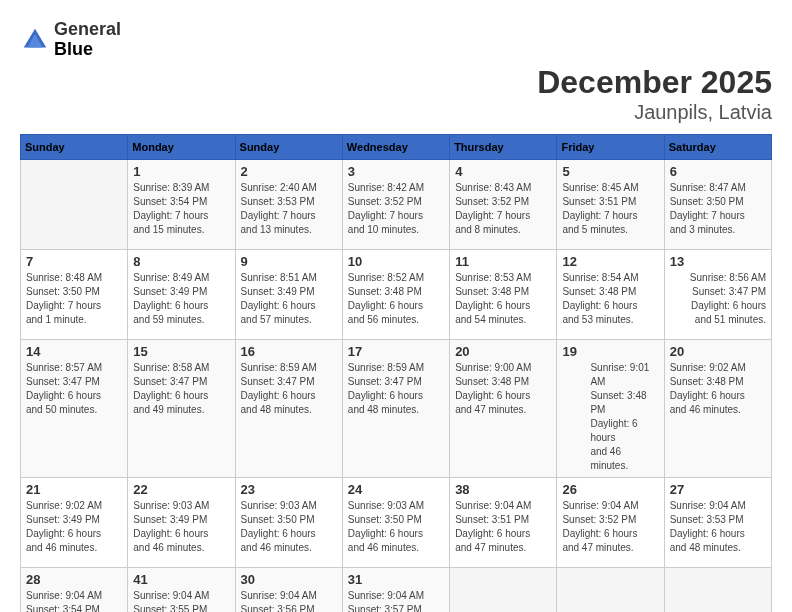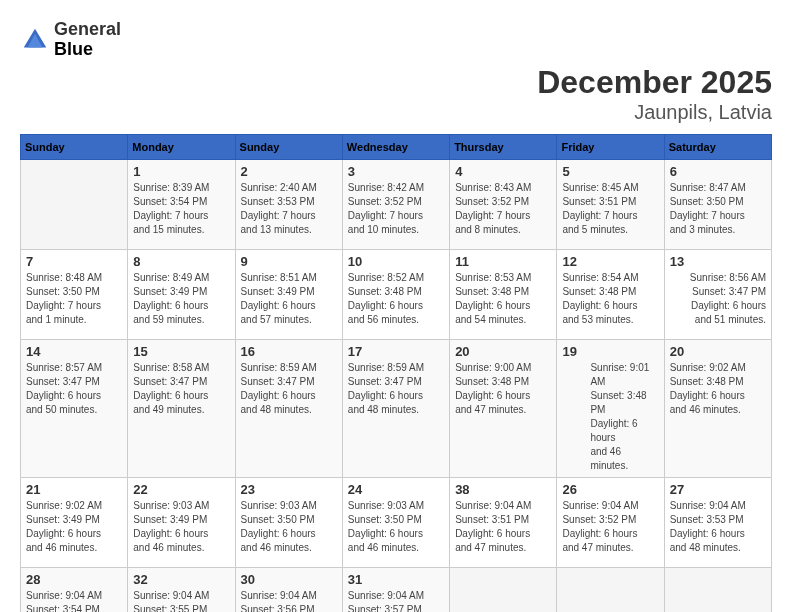--- a/index.html
+++ b/index.html
@@ -328,21 +328,21 @@
       </tr>
       <tr>
         <td>
           <span class="day-number">28</span>
           <div class="day-info" style="white-space: pre-line;">Sunrise: 9:04 AM
 Sunset: 3:54 PM
 Daylight: 6 hours
 and 49 minutes.</div>
         </td>
         <td>
-          <span class="day-number">32</span>
+          <span class="day-number">41</span>
           <div class="day-info" style="white-space: pre-line;">Sunrise: 9:04 AM
 Sunset: 3:55 PM
 Daylight: 6 hours
 and 50 minutes.</div>
         </td>
         <td>
           <span class="day-number">30</span>
           <div class="day-info" style="white-space: pre-line;">Sunrise: 9:04 AM
 Sunset: 3:56 PM
 Daylight: 6 hours

